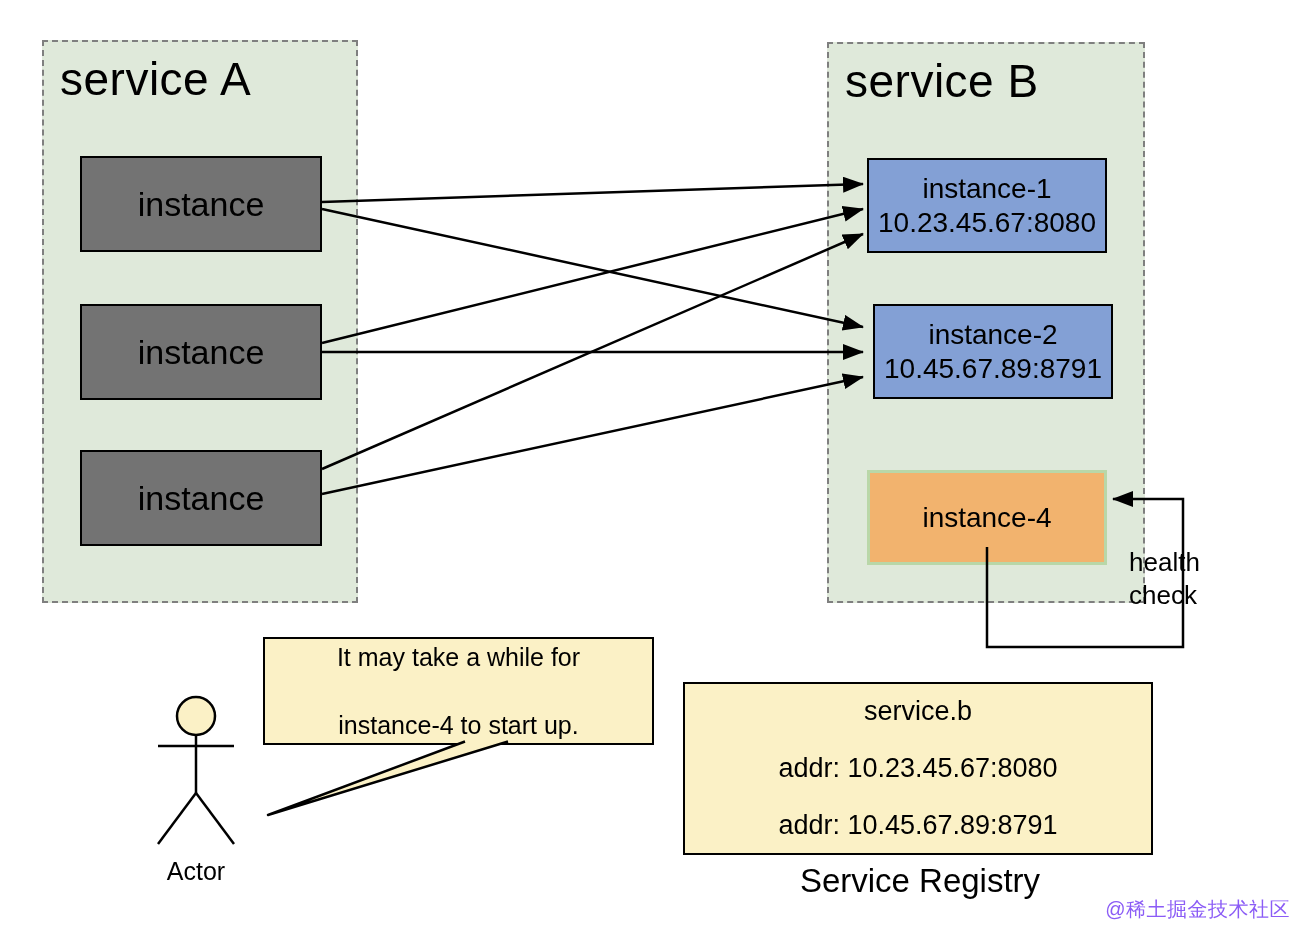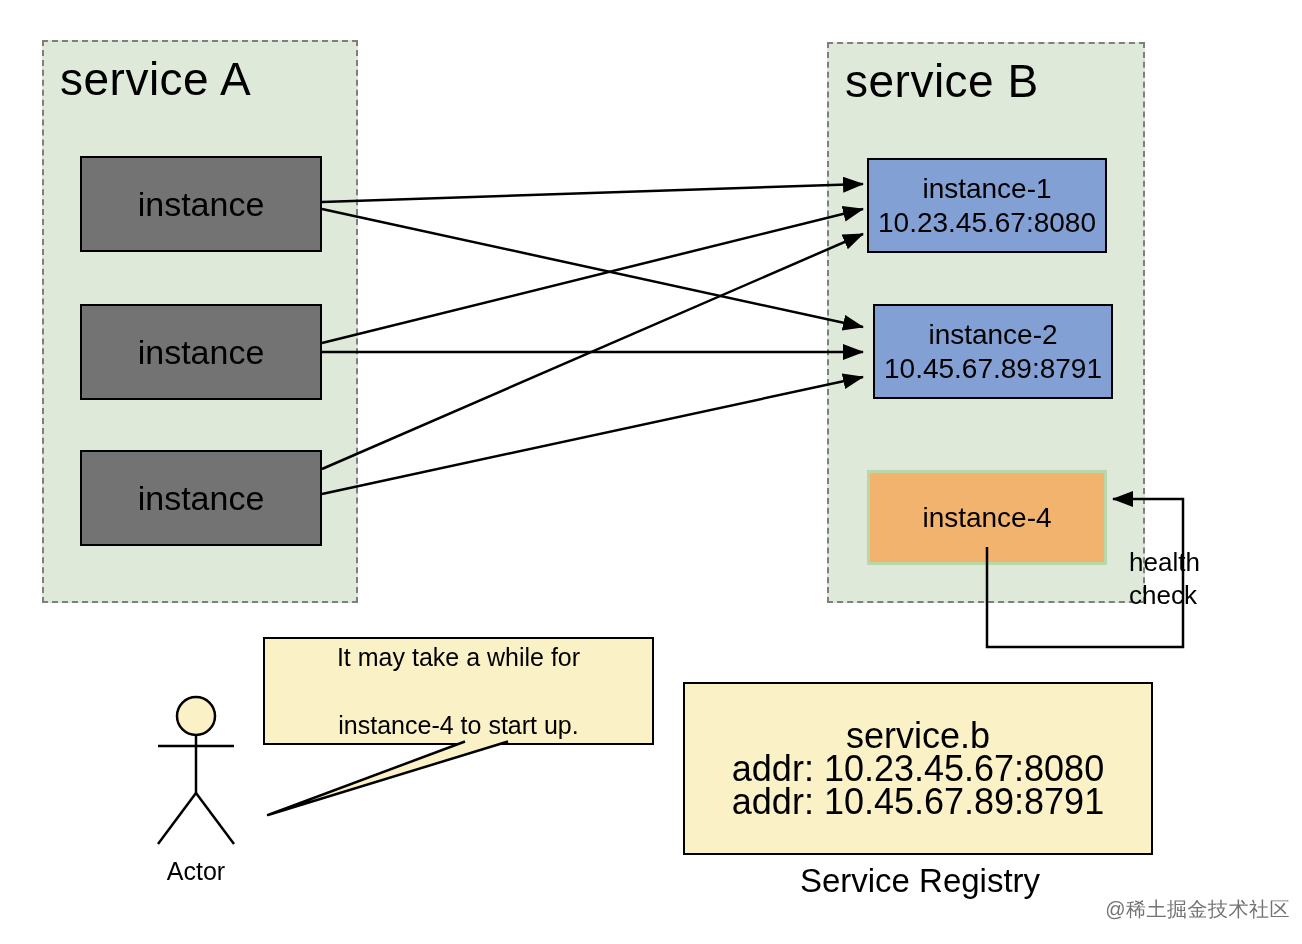--- a/index.html
+++ b/index.html
@@ -47,32 +47,32 @@
     background:#fbf1c6; border:2.5px solid #000;
     display:flex; flex-direction:column; align-items:center; justify-content:center;
     font-size:25px; line-height:36px; text-align:center;gap:32px;
   }
 
   
   .registry {
     left:683px; top:682px; width:470px; height:173px;
     background:#fbf1c6; border:2.5px solid #000;
     display:flex; flex-direction:column; align-items:center; justify-content:center;
-    font-size:36px; line-height:33px; text-align:center;
+    font-size:27px; line-height:33px; text-align:center;gap:24px;
   }
   .registry-title {
     left:720px; top:862px; width:400px; text-align:center;
     font-size:33px;
   }
 
   .actor-label { left:146px; top:857px; width:100px; text-align:center; font-size:25px; }
 
   .watermark {
     left:1098px; top:896px; width:192px; text-align:right;
-    font-size:20px; color:#737373; letter-spacing:0.5px;
+    font-size:20px; color:#8b5cf6; letter-spacing:0.5px;
   }
 
   svg.overlay {
     position:absolute; left:0; top:0; width:1302px; height:944px;
     pointer-events:none;
   }
   .stroke { stroke:#000; stroke-width:2.5; fill:none; }
 </style>
 </head>
 <body>

